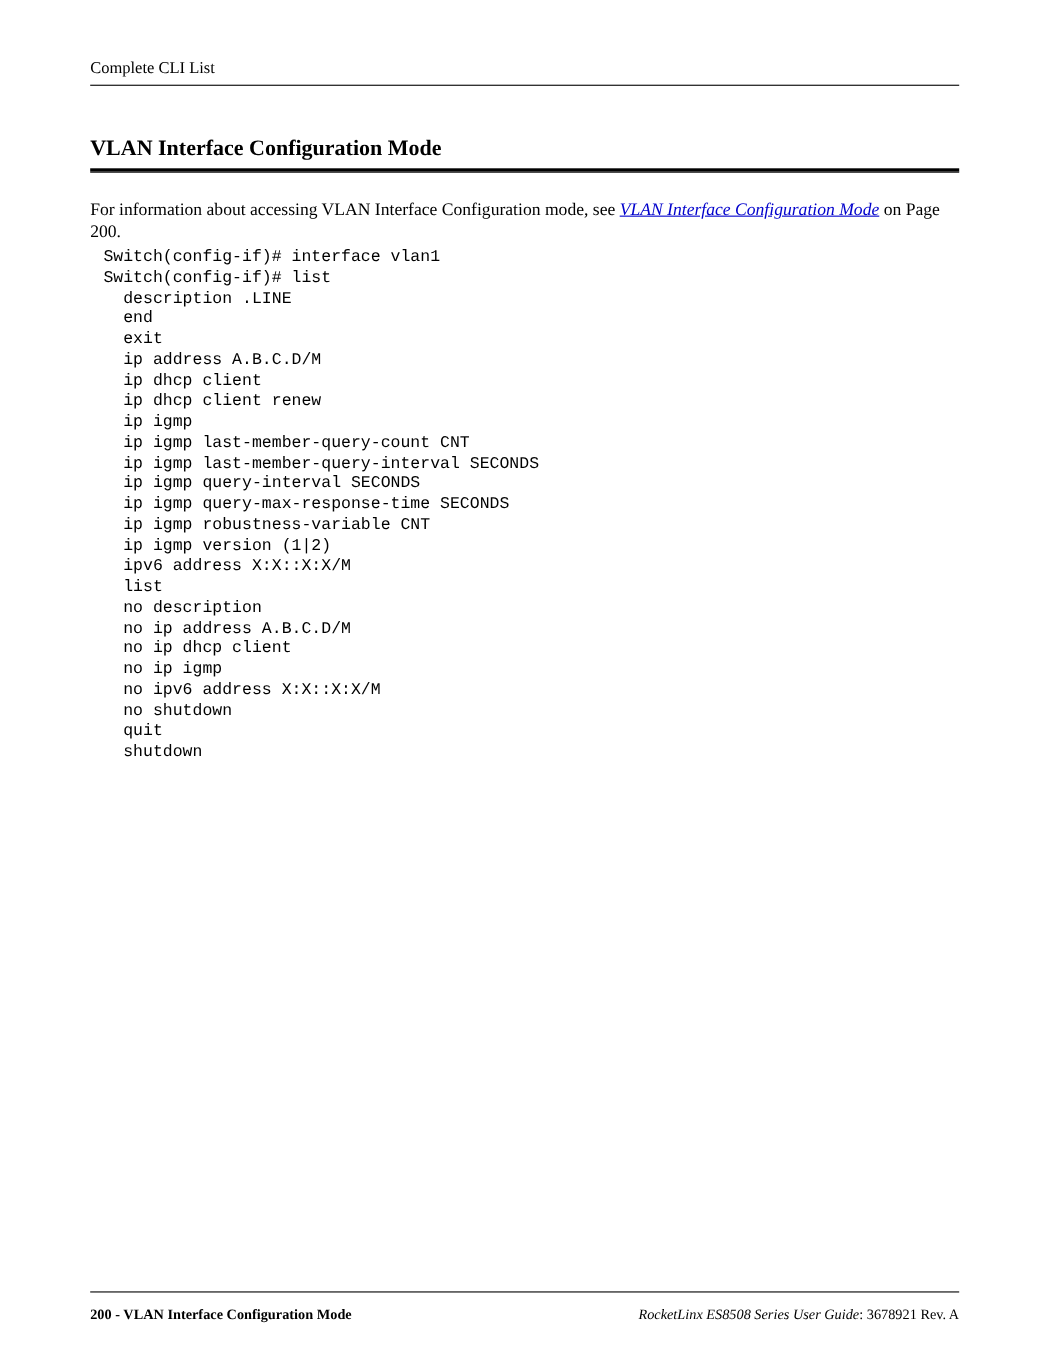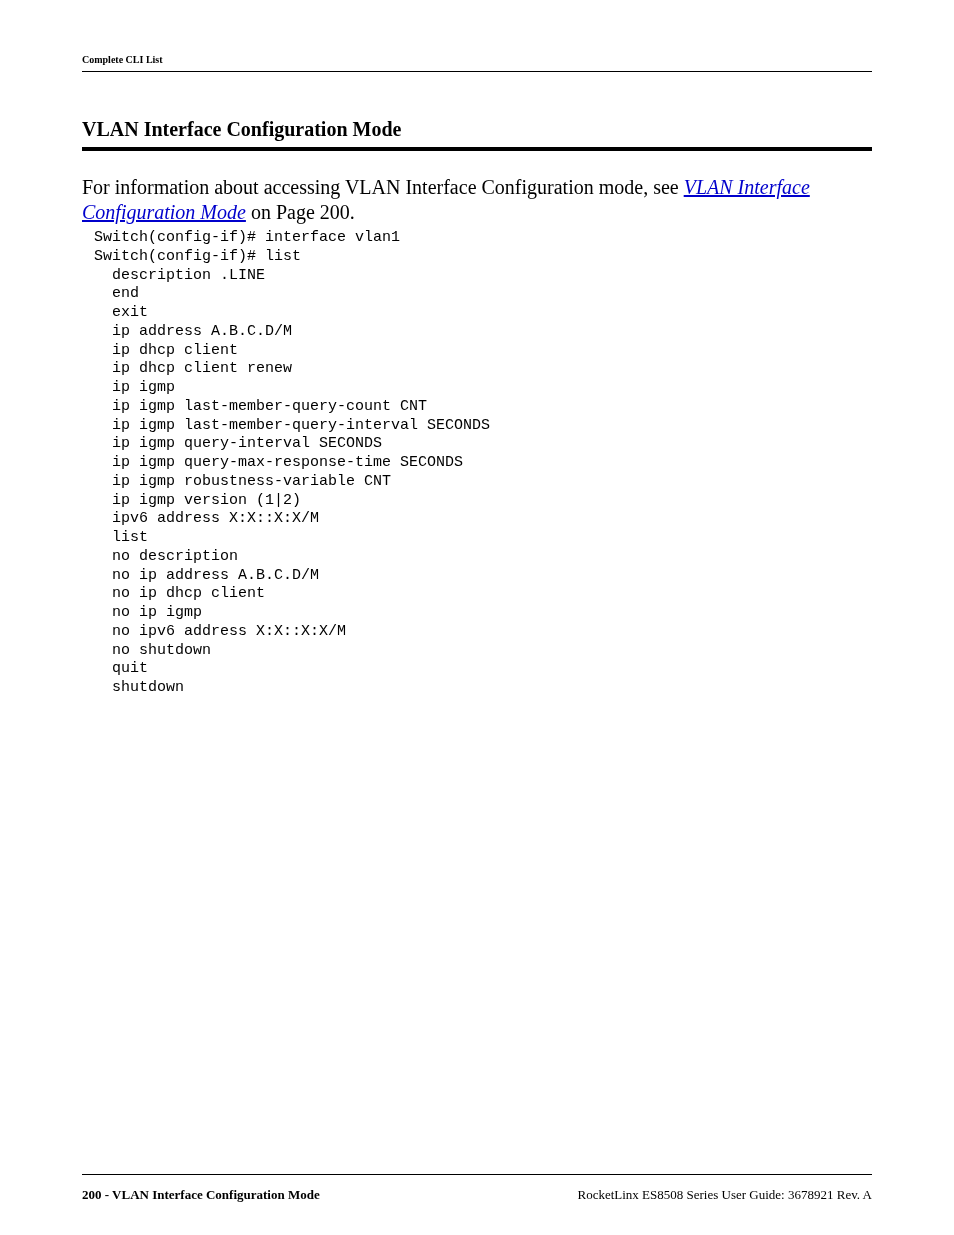--- a/index.html
+++ b/index.html
@@ -10,43 +10,43 @@
     body {
       font-family: "Times New Roman", Times, serif;
       background: #ffffff;
       color: #000000;
       width: 954px;
       height: 1235px;
       position: relative;
       padding: 54px 82px 0 82px;
     }
     .header-label {
-      font-size: 10px;
-      font-weight: bold;
+      font-size: 15px;
+      font-weight: normal;
       margin-bottom: 6px;
     }
     .header-rule {
       border: none;
       border-top: 1px solid #000000;
       margin-bottom: 46px;
     }
     .section-title {
       font-family: Georgia, "Times New Roman", Times, serif;
       font-size: 20px;
       font-weight: bold;
       margin-bottom: 6px;
     }
     .title-rule-thick {
       height: 4px;
       border-top: 3px solid #000;
       border-bottom: 1px solid #000;
       margin-bottom: 24px;
     }
     .intro-paragraph {
-      font-size: 20px;
+      font-size: 16px;
       line-height: 1.25;
       margin-bottom: 4px;
     }
     .link-text {
       color: #0000cc;
       text-decoration: underline;
       font-style: italic;
     }
     .cli-block {
       font-family: "Courier New", Courier, monospace;
@@ -69,20 +69,21 @@
     }
     .footer-row {
       display: flex;
       justify-content: space-between;
       font-size: 13px;
     }
     .footer-left {
       font-weight: bold;
     }
     .footer-right-italic {
+      font-style: italic;
     }
   </style>
 </head>
 <body>
 
 <div class="header-label">Complete CLI List</div>
 <hr class="header-rule">
 
 <h1 class="section-title">VLAN Interface Configuration Mode</h1>
 <div class="title-rule-thick"></div>

